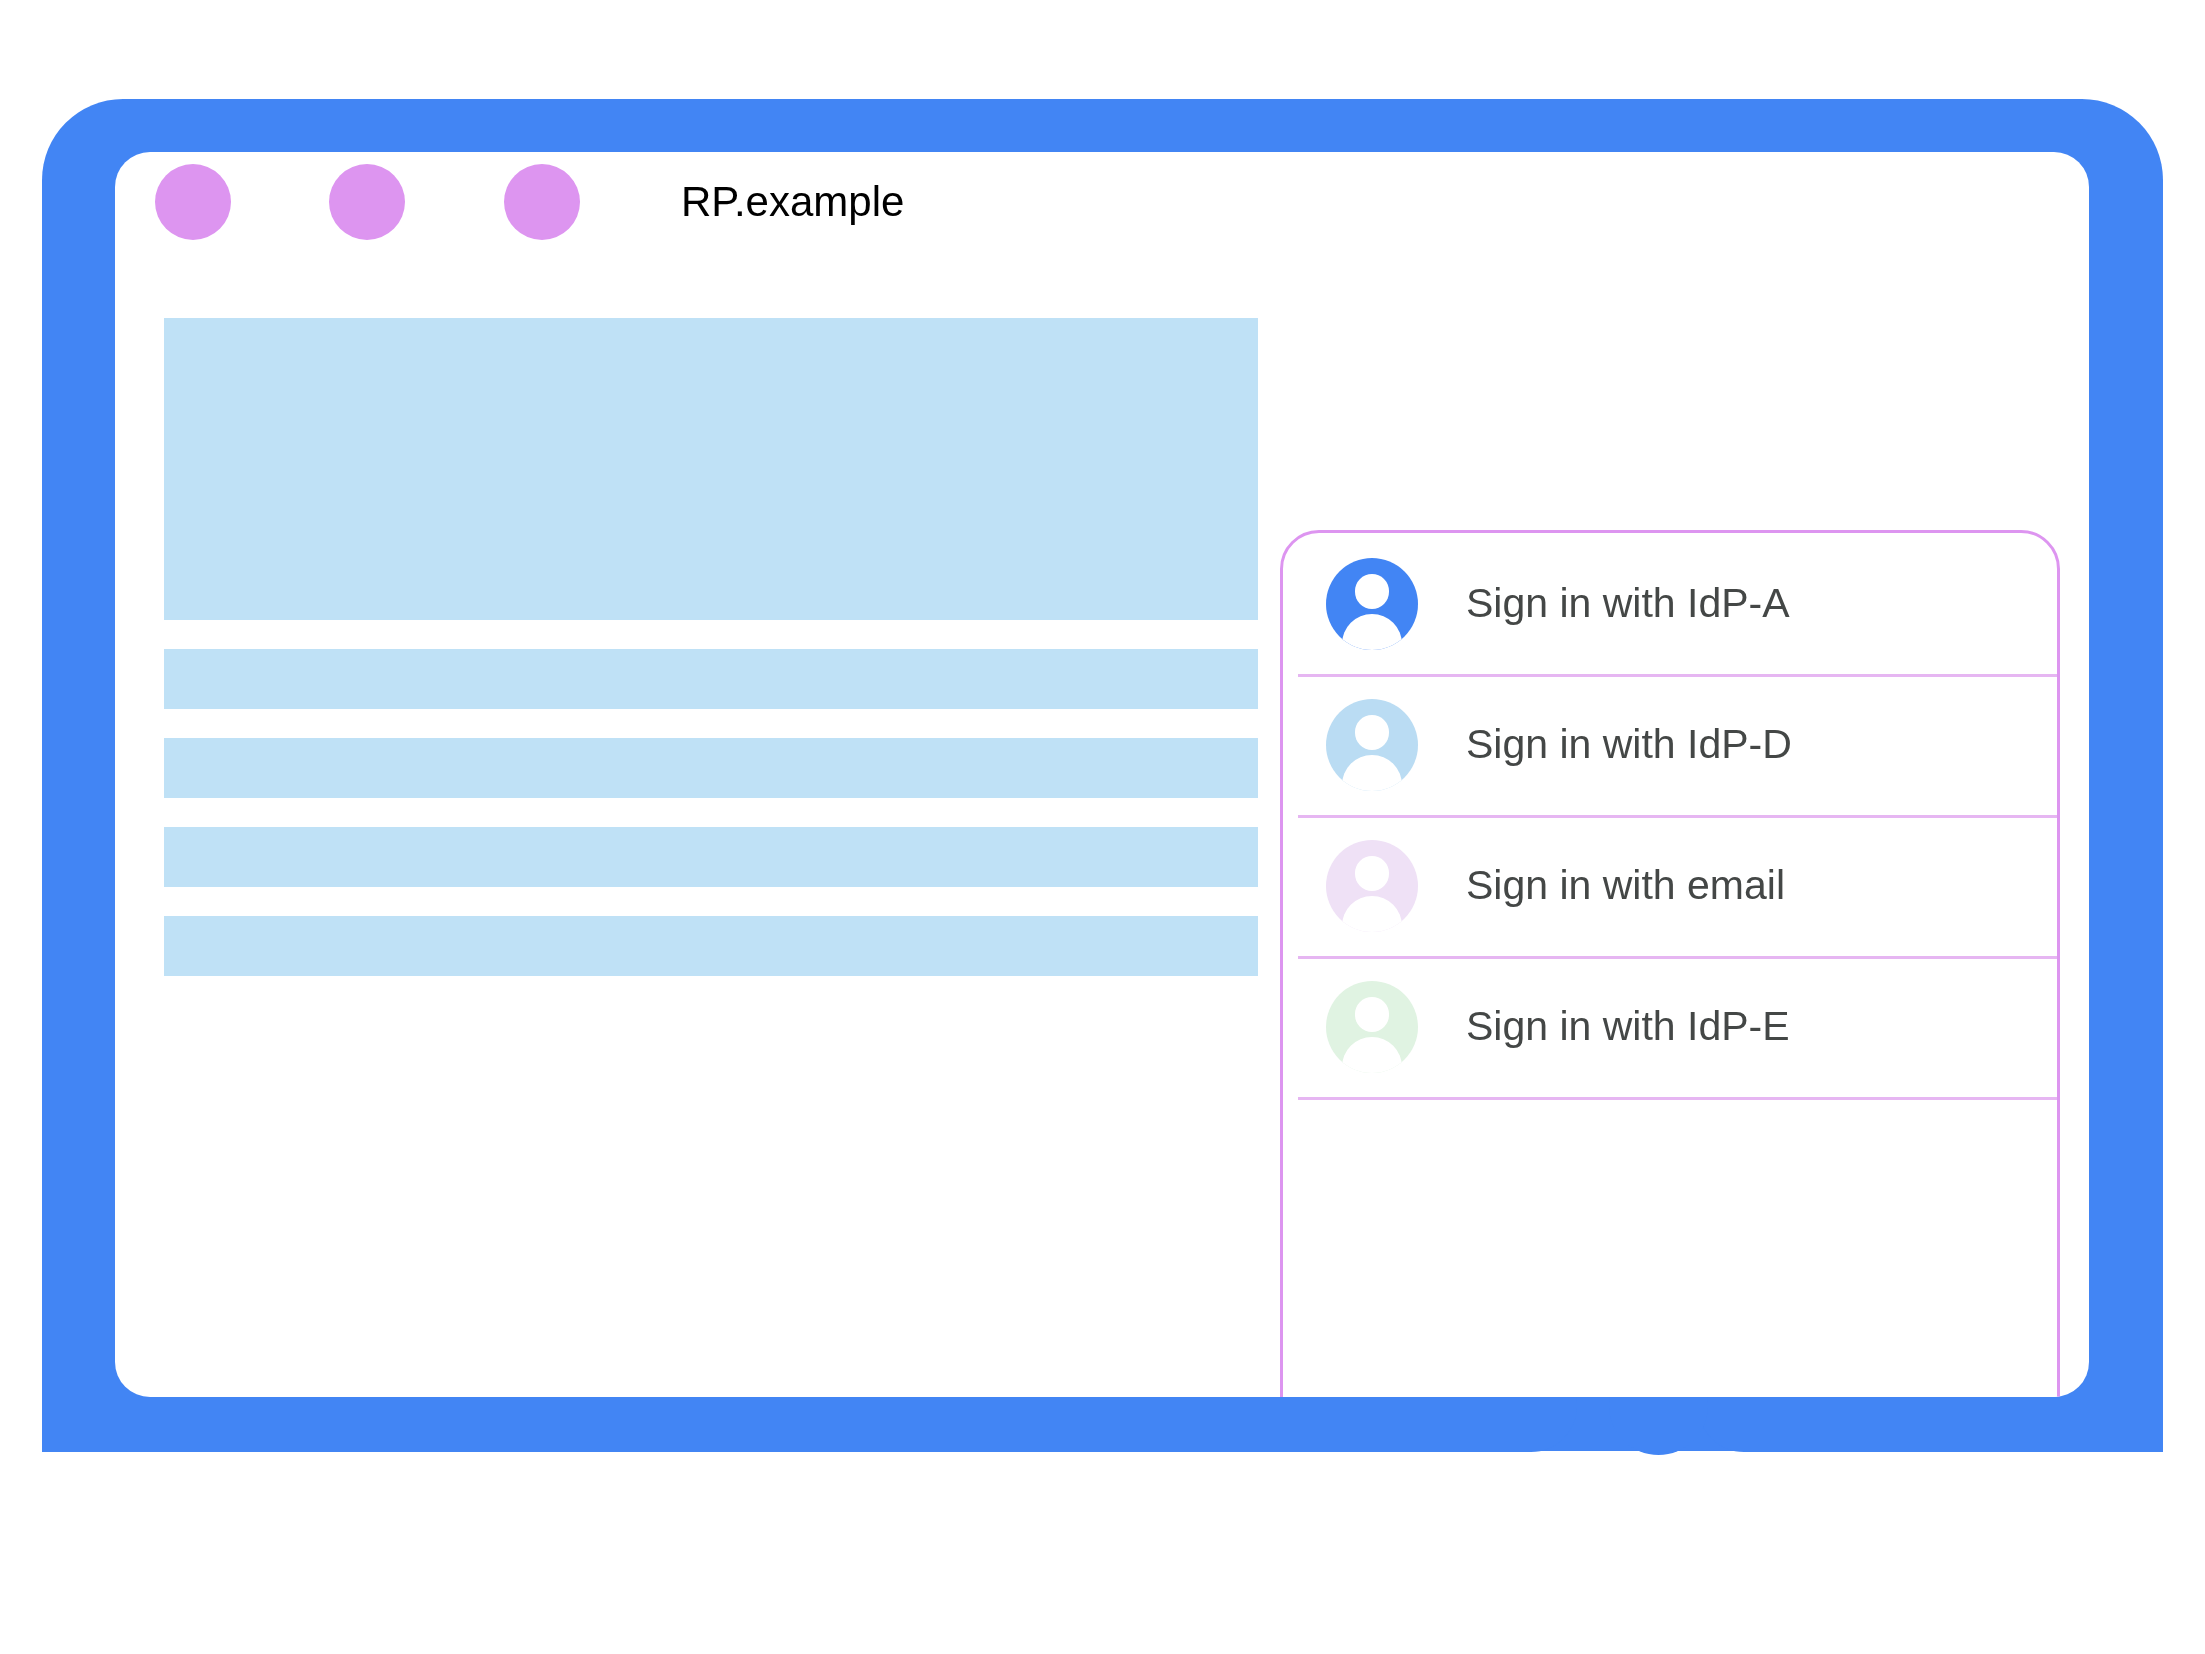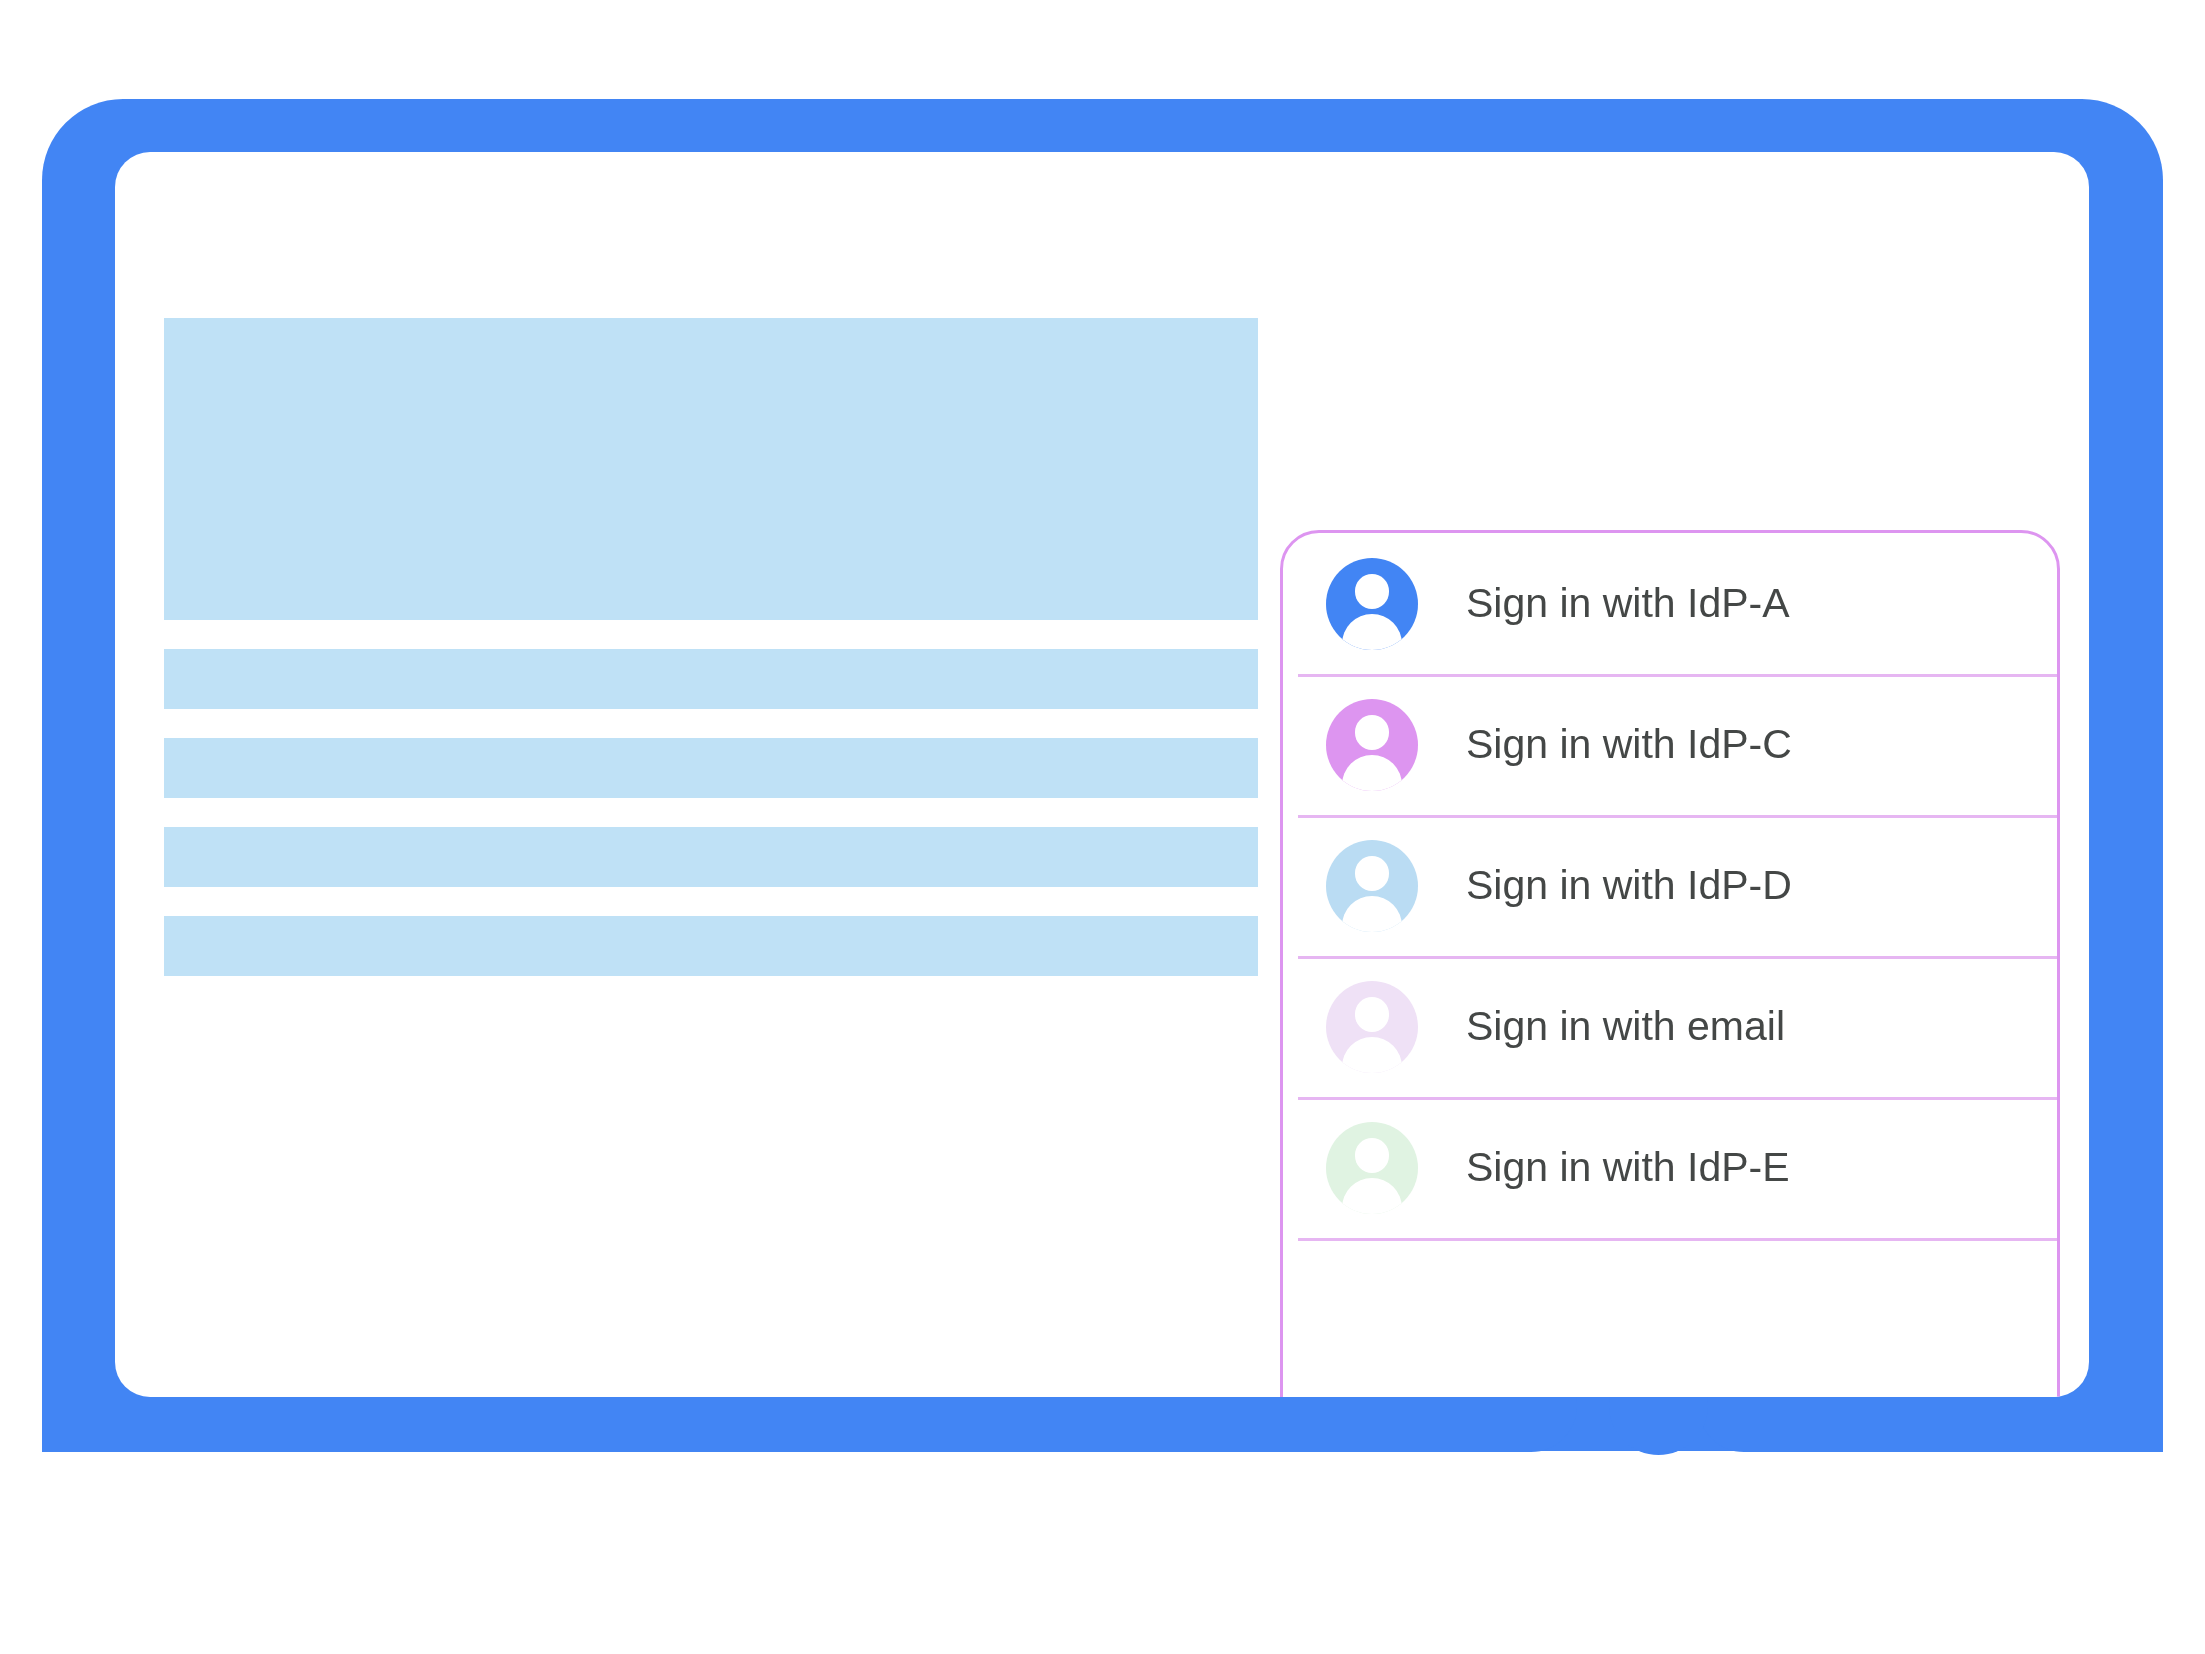--- a/index.html
+++ b/index.html
@@ -197,44 +197,43 @@
 
 <div id="device-frame">
 
   <div class="bezel-main"></div>
   <div class="bezel-bottom-left"></div>
   <div class="bezel-bottom-right"></div>
   <div class="home-button"></div>
 
   <div id="screen">
 
+    <div id="titlebar">
+      <div class="dot dot-1"></div>
+      <div class="dot dot-2"></div>
+      <div class="dot dot-3"></div>
+      <div id="window-title">RP.example</div>
+    </div>
 
     <div id="content-placeholders">
       <div class="ph-block ph-hero"></div>
       <div class="ph-block ph-line"></div>
       <div class="ph-block ph-line"></div>
       <div class="ph-block ph-line"></div>
       <div class="ph-block ph-line"></div>
     </div>
 
     <div id="signin-card">
       <div id="signin-list">
           <div class="signin-row">
             <span class="avatar" style="background: rgb(66, 133, 244);">
               <span class="head"></span>
               <span class="body"></span>
             </span>
             <span class="signin-label">Sign in with IdP-A</span>
-          </div>
-          <div class="signin-row">
-            <span class="avatar" style="background: rgb(221, 149, 240);">
-              <span class="head"></span>
-              <span class="body"></span>
-            </span>
-            <span class="signin-label">Sign in with IdP-C</span>
           </div>
           <div class="signin-row">
             <span class="avatar" style="background: rgb(186, 220, 243);">
               <span class="head"></span>
               <span class="body"></span>
             </span>
             <span class="signin-label">Sign in with IdP-D</span>
           </div>
           <div class="signin-row">
             <span class="avatar" style="background: rgb(239, 225, 246);">

